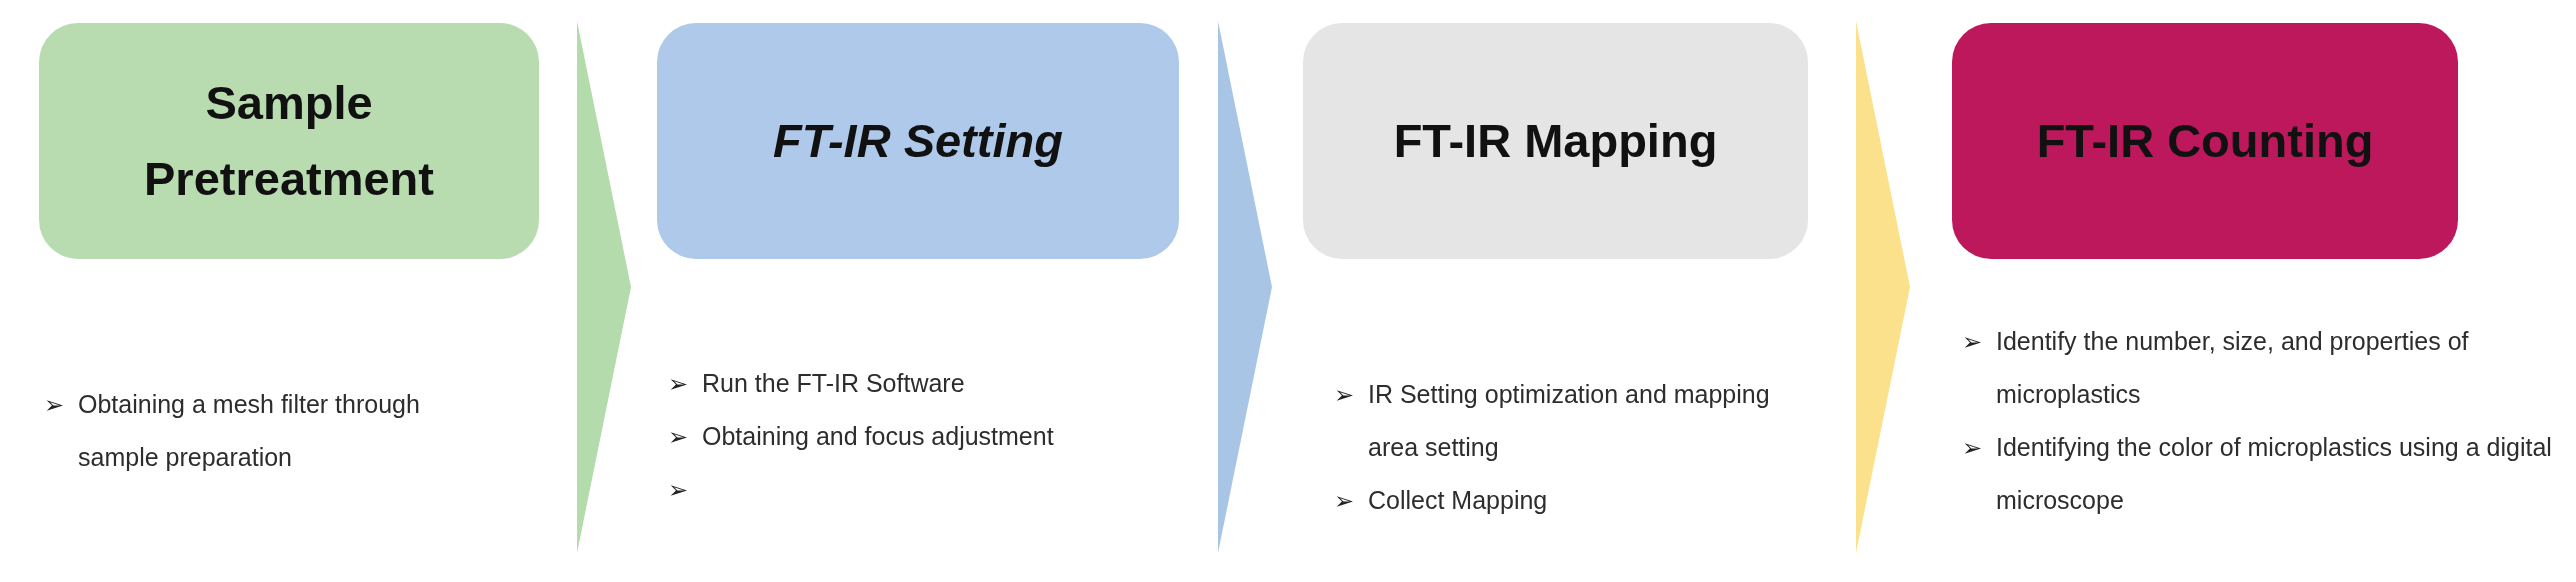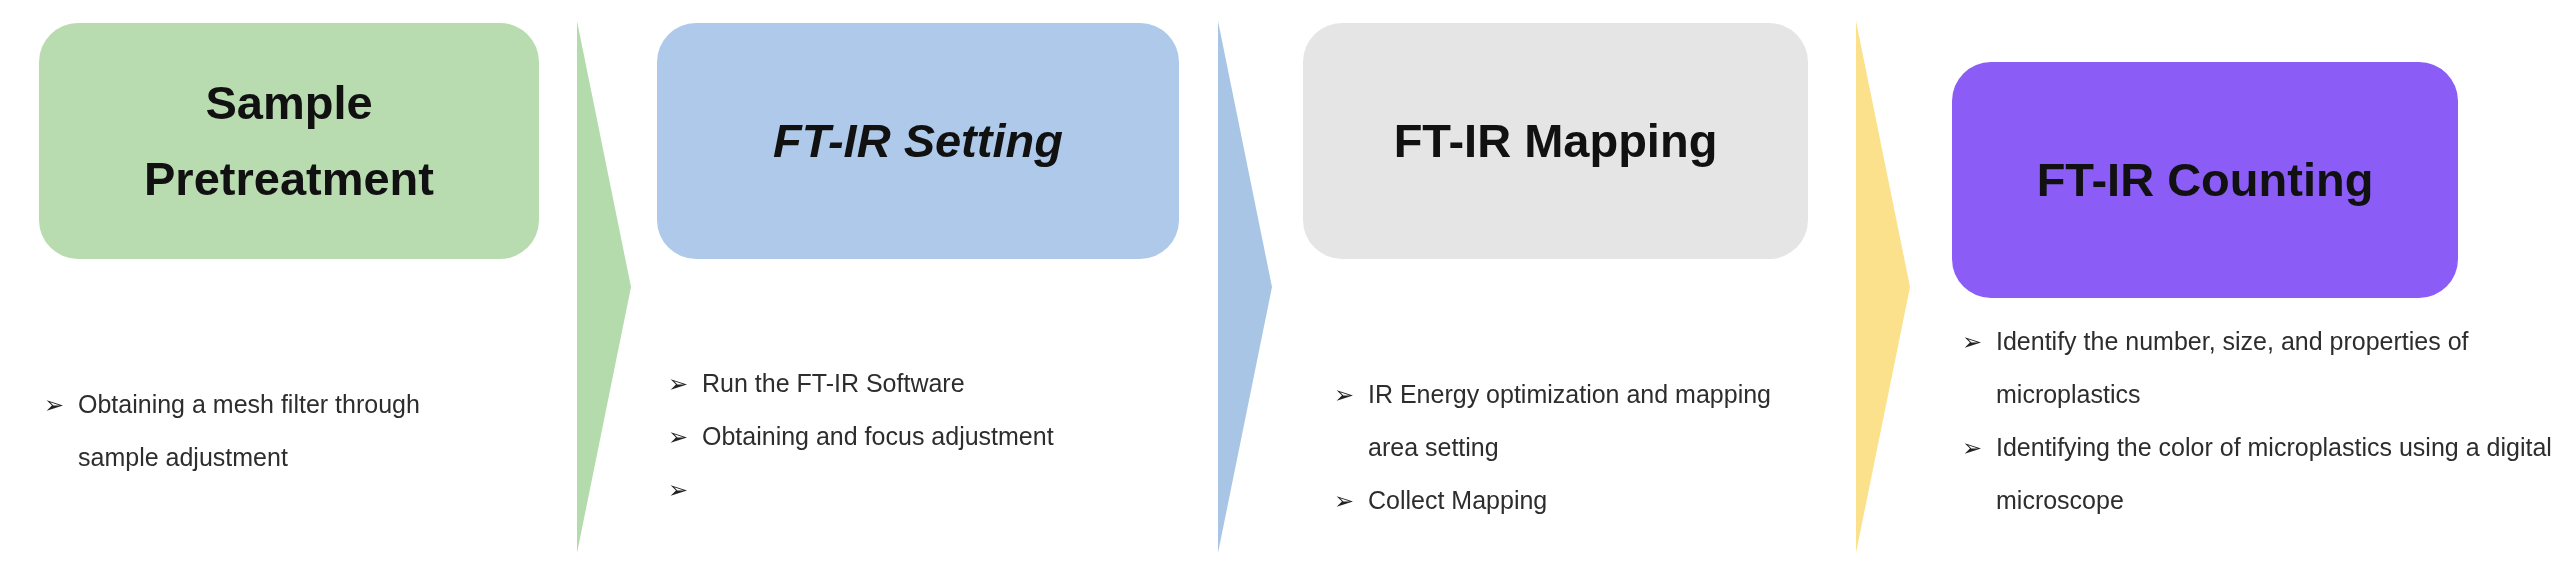--- a/index.html
+++ b/index.html
@@ -83,49 +83,49 @@
   <div class="box" id="box1" style="background-color: rgb(174, 201, 233); font-style: italic;">
     <div class="box-title">FT-IR Setting</div>
   </div>
   <div class="arrow" id="arrow1" style="background-color: rgb(169, 197, 230);"></div>
 
   <div class="box" id="box2" style="background-color: #e5e5e5;">
     <div class="box-title">FT-IR Mapping</div>
   </div>
   <div class="arrow" id="arrow2" style="background-color: rgb(252, 225, 141);"></div>
 
-  <div class="box" id="box3" style="background-color: #8b5cf6; margin-top: 39px;">
+  <div class="box" id="box3" style="background-color: #be185d;">
     <div class="box-title">FT-IR Counting</div>
   </div>
 
   <ul class="bullets" id="bullets0">
     <li class="bullet">
       <span class="marker">➢</span>
-      <span class="btext">Obtaining a mesh filter through sample adjustment</span>
+      <span class="btext">Obtaining a mesh filter through sample preparation</span>
     </li>
   </ul>
 
   <ul class="bullets" id="bullets1">
     <li class="bullet">
       <span class="marker">➢</span>
       <span class="btext">Run the FT-IR Software</span>
     </li>
     <li class="bullet">
       <span class="marker">➢</span>
       <span class="btext">Obtaining and focus adjustment</span>
     </li>
     <li class="bullet">
       <span class="marker">➢</span>
     </li>
   </ul>
 
   <ul class="bullets" id="bullets2">
     <li class="bullet">
       <span class="marker">➢</span>
-      <span class="btext">IR Energy optimization and mapping area setting</span>
+      <span class="btext">IR Setting optimization and mapping area setting</span>
     </li>
     <li class="bullet">
       <span class="marker">➢</span>
       <span class="btext">Collect Mapping</span>
     </li>
   </ul>
 
   <ul class="bullets" id="bullets3">
     <li class="bullet">
       <span class="marker">➢</span>

